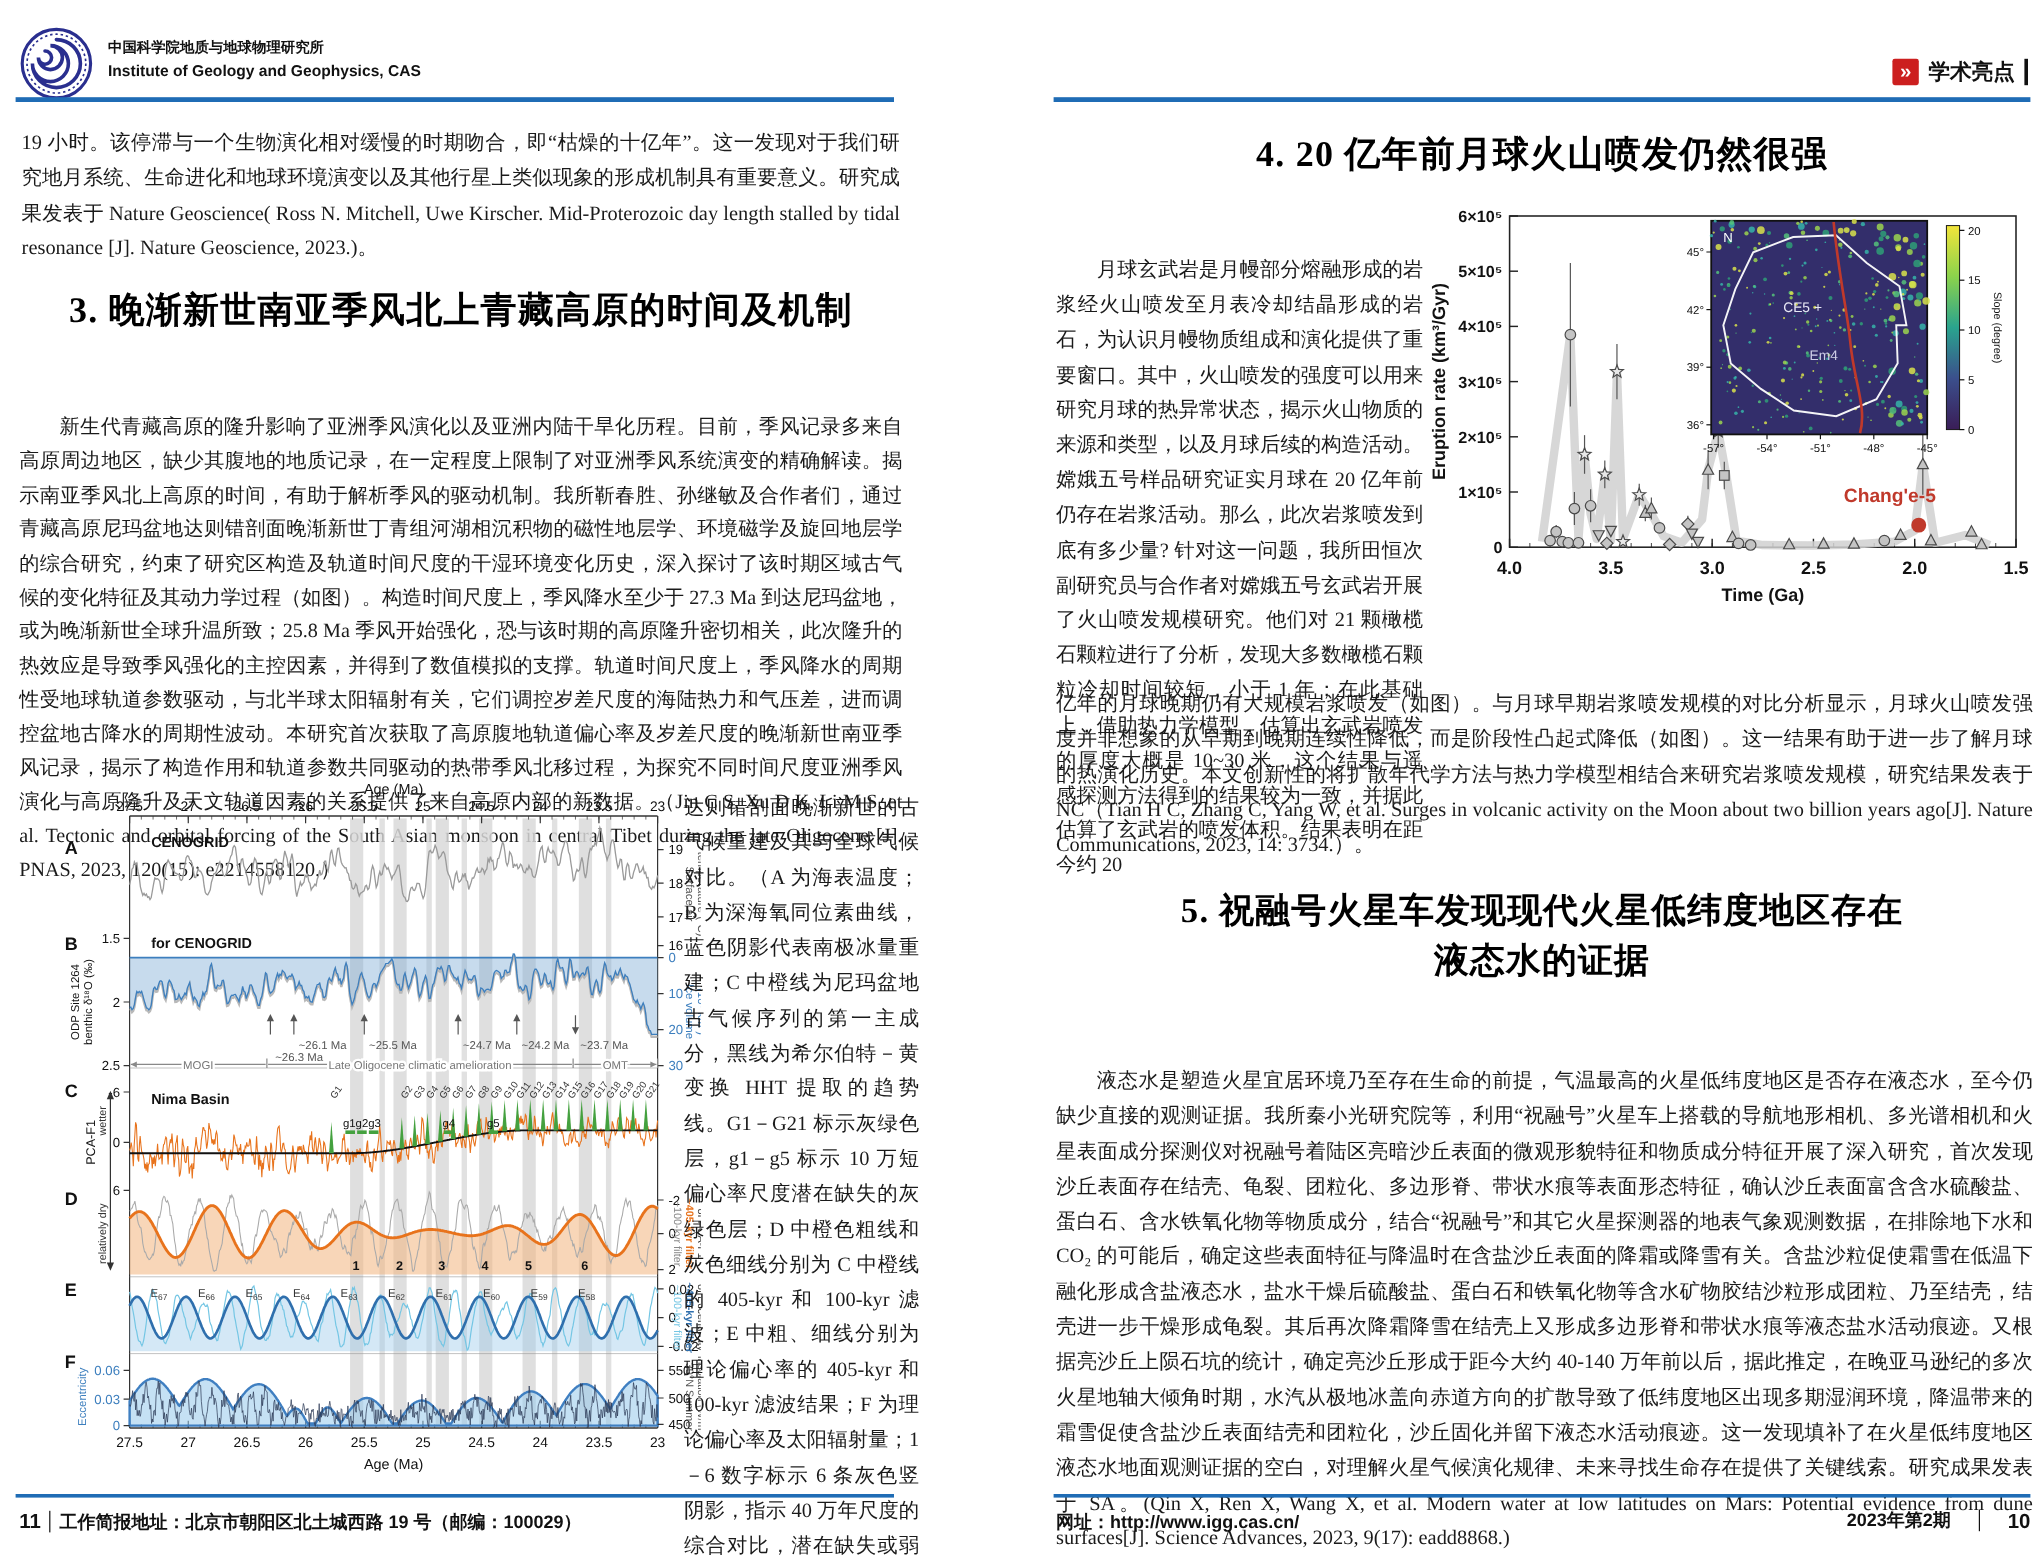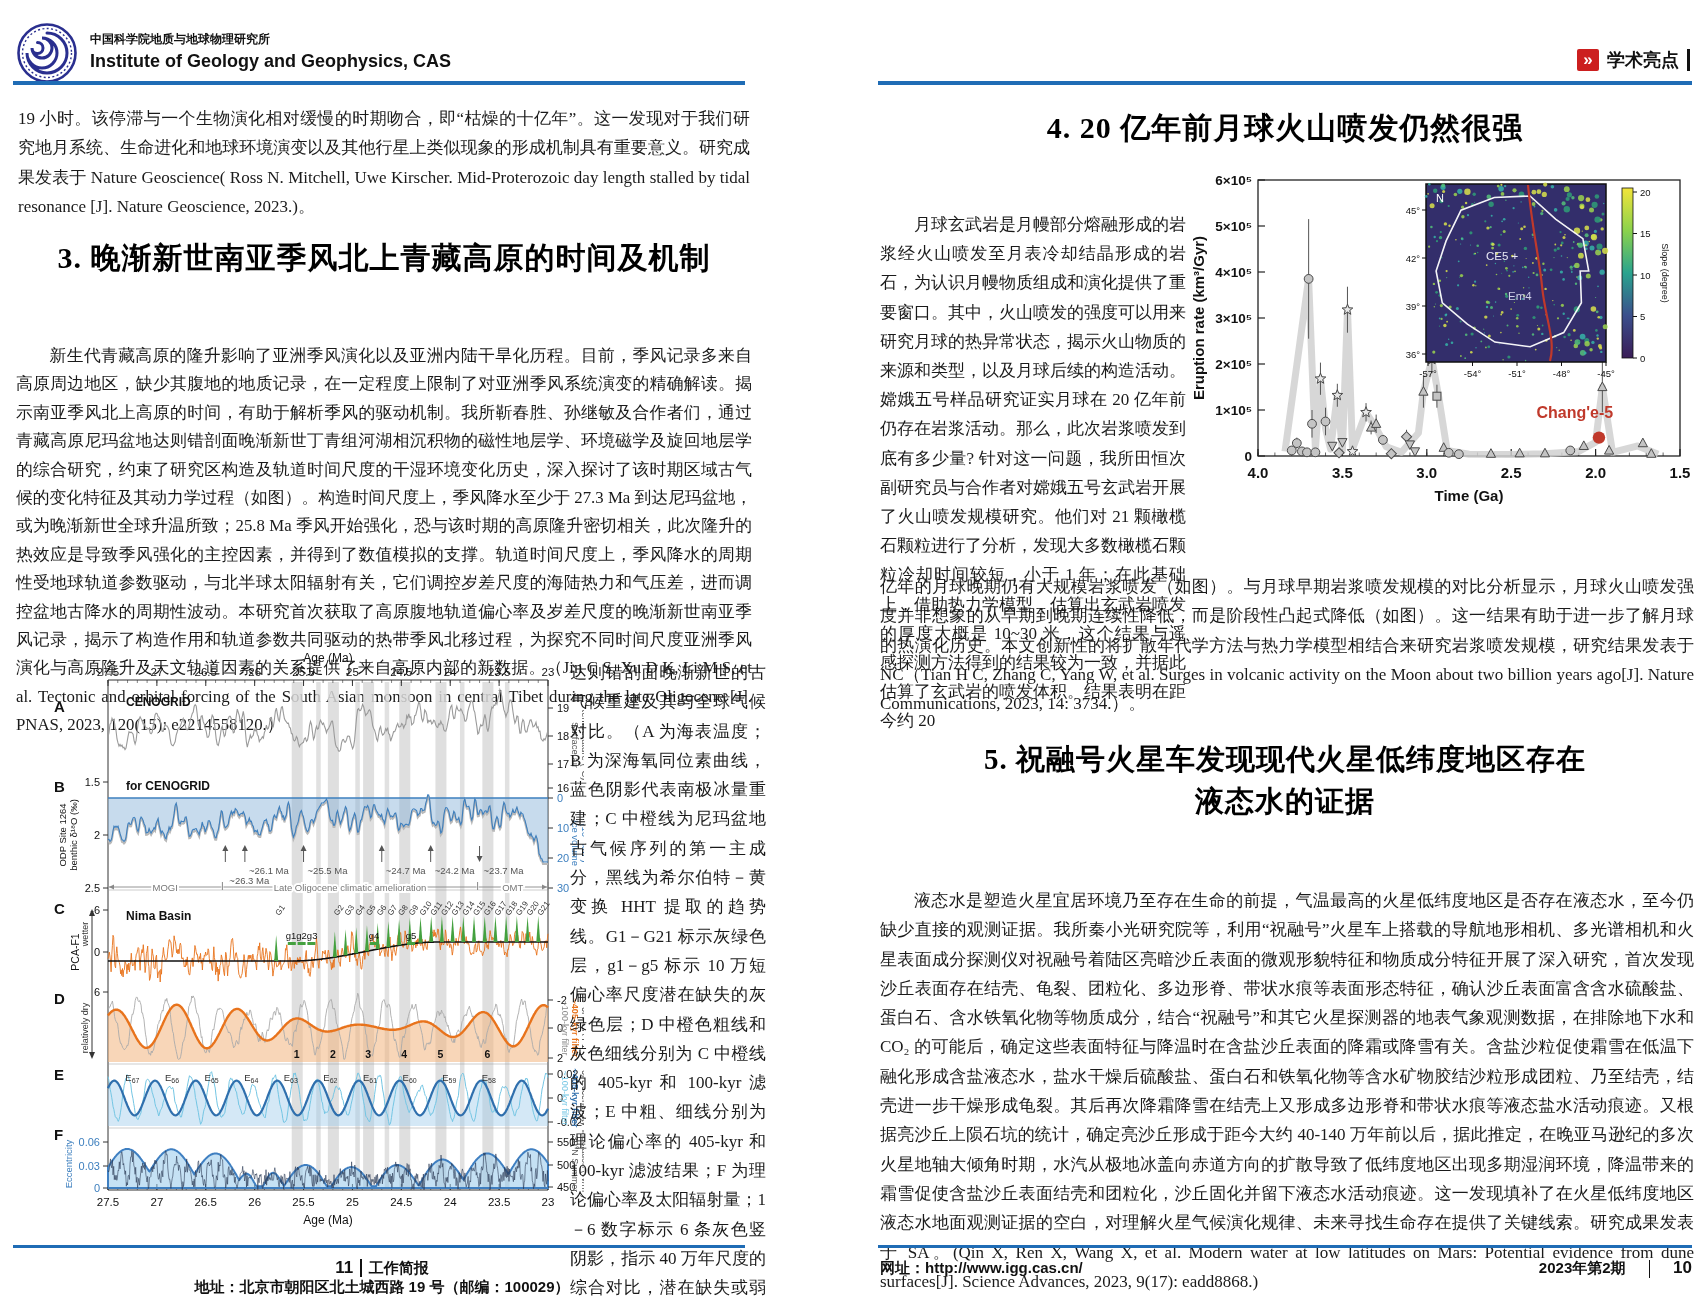--- a/index.html
+++ b/index.html
@@ -1,20 +1,20 @@
 <!DOCTYPE html>
 <html><head>
 <meta charset="utf-8">
 <style>
   html,body{margin:0;padding:0;background:#ffffff;}
   body{width:1700px;height:1300px;position:relative;font-family:"Liberation Serif","DejaVu Serif",serif;color:#1a1a1a;overflow:hidden;}
   .abs{position:absolute;}
   .rule{position:absolute;height:4px;background:#1f6cb5;}
   .org-cn{font-family:"Liberation Sans","DejaVu Sans",sans-serif;font-weight:bold;font-size:12px;color:#111;}
-  .org-en{font-family:"Liberation Sans","DejaVu Sans",sans-serif;font-weight:bold;font-size:18px;color:#111;margin-top:3px;}
+  .org-en{font-family:"Liberation Sans","DejaVu Sans",sans-serif;font-weight:bold;font-size:13px;color:#111;margin-top:3px;}
   .badge{position:absolute;display:flex;align-items:center;gap:8px;font-family:"Liberation Sans","DejaVu Sans",sans-serif;}
   .badge .chev{width:22px;height:22px;background:#cc1f1f;color:#fff;font-weight:bold;font-size:17px;display:flex;align-items:center;justify-content:center;border-radius:2px;}
   .badge .bt{font-size:18px;font-weight:bold;color:#111;text-align:center;}
   .badge .bar{width:3px;height:22px;background:#111;}
   .para{position:absolute;text-align:justify;font-size:17px;line-height:29.3px;}
   .para.small{font-size:16.8px;line-height:28.4px;}
   .indent{text-indent:2em;margin-top:44px;}
   .sec-title{position:absolute;text-align:center;font-weight:bold;font-size:30px;letter-spacing:1px;color:#000;}
   .figcap-col{position:absolute;text-align:justify;font-size:17px;line-height:29.3px;}
   .mooncap{position:absolute;text-align:center;font-weight:bold;font-size:17px;letter-spacing:1px;}
@@ -388,21 +388,21 @@
         <line x1="502" y1="537" x2="507" y2="537" stroke="#333"></line>
         <text x="511" y="541" font-size="11" fill="#111">450</text>
         <text transform="translate(26,514) rotate(-90)" font-size="9.5" text-anchor="middle" fill="#3d7fbe">Eccentricity</text>
         <text transform="translate(526,514) rotate(90)" font-size="9" text-anchor="middle" fill="#555">30°N Summer</text>
         <text transform="translate(536,514) rotate(90)" font-size="9" text-anchor="middle" fill="#555">insolation (W/m²)</text>
       </svg></div>
 
   <div class="figcap-col" style="left:570px;top:658px;width:196px;">达则错剖面晚渐新世的古气候重建及其与全球气候对比。（A 为海表温度；B 为深海氧同位素曲线，蓝色阴影代表南极冰量重建；C 中橙线为尼玛盆地古气候序列的第一主成分，黑线为希尔伯特－黄变换 HHT 提取的趋势线。G1－G21 标示灰绿色层，g1－g5 标示 10 万短偏心率尺度潜在缺失的灰绿色层；D 中橙色粗线和灰色细线分别为 C 中橙线的 405-kyr 和 100-kyr 滤波；E 中粗、细线分别为理论偏心率的 405-kyr 和 100-kyr 滤波结果；F 为理论偏心率及太阳辐射量；1－6 数字标示 6 条灰色竖阴影，指示 40 万年尺度的综合对比，潜在缺失或弱发育的灰绿色层发生于长偏心率低值和冰盖收缩期）</div>
 
   <div class="rule" style="left:13px;top:1245px;width:732px;height:3px;"></div>
-  <div class="footer" style="left:16px;top:1258px;width:732px;position:absolute;flex-direction:column;">
+  <div class="footer" style="left:16px;top:1258px;width:732px;position:absolute;">
     <span style="display:flex;align-items:center;">
       <span class="pg">11</span>
       <span class="sep"></span>
       <span>工作简报</span>
     </span>
     <span>地址：北京市朝阳区北土城西路 19 号（邮编：100029）</span>
   </div>
 </div>
 
 <div class="abs" style="left:845px;top:0;width:855px;height:1300px;">
@@ -881,19 +881,19 @@
   <div class="sec-title" style="left:33px;top:738px;width:814px;font-size:29px;line-height:42px;">
     <div>5. 祝融号火星车发现现代火星低纬度地区存在</div>
     <div>液态水的证据</div>
   </div>
 
   <div class="para indent" style="left:35px;top:842px;width:814px;">液态水是塑造火星宜居环境乃至存在生命的前提，气温最高的火星低纬度地区是否存在液态水，至今仍缺少直接的观测证据。我所秦小光研究院等，利用“祝融号”火星车上搭载的导航地形相机、多光谱相机和火星表面成分探测仪对祝融号着陆区亮暗沙丘表面的微观形貌特征和物质成分特征开展了深入研究，首次发现沙丘表面存在结壳、龟裂、团粒化、多边形脊、带状水痕等表面形态特征，确认沙丘表面富含含水硫酸盐、蛋白石、含水铁氧化物等物质成分，结合“祝融号”和其它火星探测器的地表气象观测数据，在排除地下水和 CO₂ 的可能后，确定这些表面特征与降温时在含盐沙丘表面的降霜或降雪有关。含盐沙粒促使霜雪在低温下融化形成含盐液态水，盐水干燥后硫酸盐、蛋白石和铁氧化物等含水矿物胶结沙粒形成团粒、乃至结壳，结壳进一步干燥形成龟裂。其后再次降霜降雪在结壳上又形成多边形脊和带状水痕等液态盐水活动痕迹。又根据亮沙丘上陨石坑的统计，确定亮沙丘形成于距今大约 40-140 万年前以后，据此推定，在晚亚马逊纪的多次火星地轴大倾角时期，水汽从极地冰盖向赤道方向的扩散导致了低纬度地区出现多期湿润环境，降温带来的霜雪促使含盐沙丘表面结壳和团粒化，沙丘固化并留下液态水活动痕迹。这一发现填补了在火星低纬度地区液态水地面观测证据的空白，对理解火星气候演化规律、未来寻找生命存在提供了关键线索。研究成果发表于 SA。(Qin X, Ren X, Wang X, et al. Modern water at low latitudes on Mars: Potential evidence from dune surfaces[J]. Science Advances, 2023, 9(17): eadd8868.)</div>
 
   <div class="rule" style="left:33px;top:1245px;width:814px;height:3px;"></div>
   <div class="footer" style="left:35px;top:1258px;width:812px;position:absolute;justify-content:space-between;">
     <span>网址：http://www.igg.cas.cn/</span>
-    <span style="display:flex;align-items:flex-end;gap:16px;">
+    <span style="display:flex;align-items:flex-start;gap:16px;">
       <span>2023年第2期</span>
       <span class="sep"></span>
       <span class="pg">10</span>
     </span>
   </div>
 </div>
 
 </body></html>

